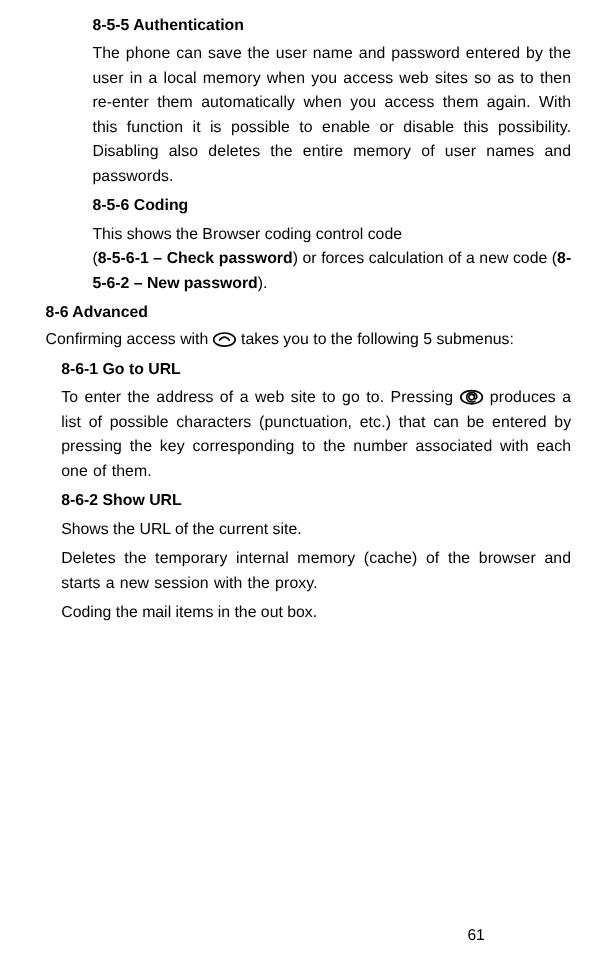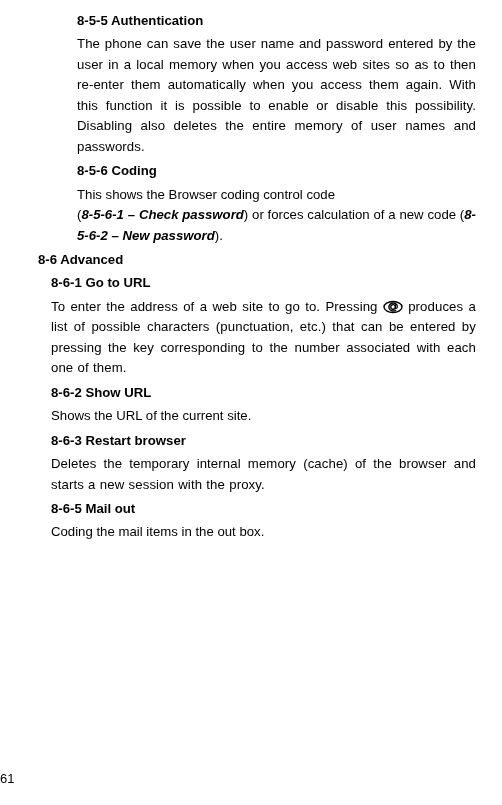--- a/index.html
+++ b/index.html
@@ -12,27 +12,27 @@
     background: #fff;
     padding: 8px 26px 0 26px;
     position: relative;
   }
   .section-indent-2 { margin-left: 51px; margin-bottom: 4px; }
   .section-indent-1 { margin-left: 25px; margin-bottom: 4px; }
   .section-indent-0 { margin-left: 12px; margin-bottom: 2px; }
   .heading { font-weight: bold; margin-top: 3px; margin-bottom: 3px; }
   .para { text-align: justify; margin-bottom: 4px; }
   .para-loose { text-align: justify; margin-bottom: 4px; letter-spacing: 0.1px; word-spacing: 0.5px; }
-  .b { font-weight: bold; font-style: italic; }
+  .b { font-weight: bold; }
   .page-num {
     position: absolute;
     bottom: 16px;
     left: 0;
     width: 404px;
-    text-align: left;
+    text-align: right;
     font-size: 13px;
   }
   svg.icon {
     display: inline-block;
     vertical-align: -3px;
     width: 20px;
     height: 14px;
   }
   svg.icon ellipse { fill: none; stroke: #000; stroke-width: 1.4; }
   svg.icon path { fill: none; stroke: #000; stroke-width: 1.4; stroke-linecap: round; }
@@ -48,43 +48,47 @@
 <div class="section-indent-2">
   <div class="heading">8-5-6 Coding</div>
   <div class="para">
     <span>This shows the Browser coding control code</span><br>
     <span>(</span><span class="b">8-5-6-1 – Check password</span><span>) or forces calculation of a new code (</span><span class="b">8-5-6-2 – New password</span><span>).</span>
   </div>
 </div>
 
 <div class="section-indent-0">
   <div class="heading">8-6 Advanced</div>
+  <div class="para">
+    <span>Confirming access with </span><svg class="icon" viewBox="0 0 20 14">
+        <ellipse cx="10" cy="7" rx="9" ry="5.5"></ellipse>
+        <path d="M6 7.5 C 8 4, 12 4, 14 7.5"></path>
+      </svg><span> takes you to the following 5 submenus:</span>
+  </div>
 </div>
 
 <div class="section-indent-1">
   <div class="heading">8-6-1 Go to URL</div>
   <div class="para-loose">
     <span>To enter the address of a web site to go to. Pressing </span><svg class="icon" viewBox="0 0 20 14">
         <ellipse cx="10" cy="7" rx="9" ry="5.5"></ellipse>
         <path d="M12.3 7 a2.3 2.3 0 1 1 -0.3 -1.2 M12.3 5 l0 2.6 c0 1 1.5 1 1.9 -0.2 c0.6 -2 -1 -4.4 -4 -4.4 c-2.6 0 -4.3 1.9 -4.3 4 c0 2.1 1.7 4 4.3 4 c1.2 0 2 -0.3 2.6 -0.7"></path>
       </svg><span> produces a list of possible characters (punctuation, etc.) that can be entered by pressing the key corresponding to the number associated with each one of them.</span>
   </div>
 </div>
 
 <div class="section-indent-1">
   <div class="heading">8-6-2 Show URL</div>
   <div class="para">Shows the URL of the current site.</div>
 </div>
 
 <div class="section-indent-1">
-  <div class="heading">8-6-3 Restart browser</div>
   <div class="para-loose">Deletes the temporary internal memory (cache) of the browser and starts a new session with the proxy.</div>
 </div>
 
 <div class="section-indent-1">
 </div>
 
 <div class="section-indent-1">
-  <div class="heading">8-6-5 Mail out</div>
   <div class="para">Coding the mail items in the out box.</div>
 </div>
 
 <div class="page-num">61</div>
 
 </body></html>

